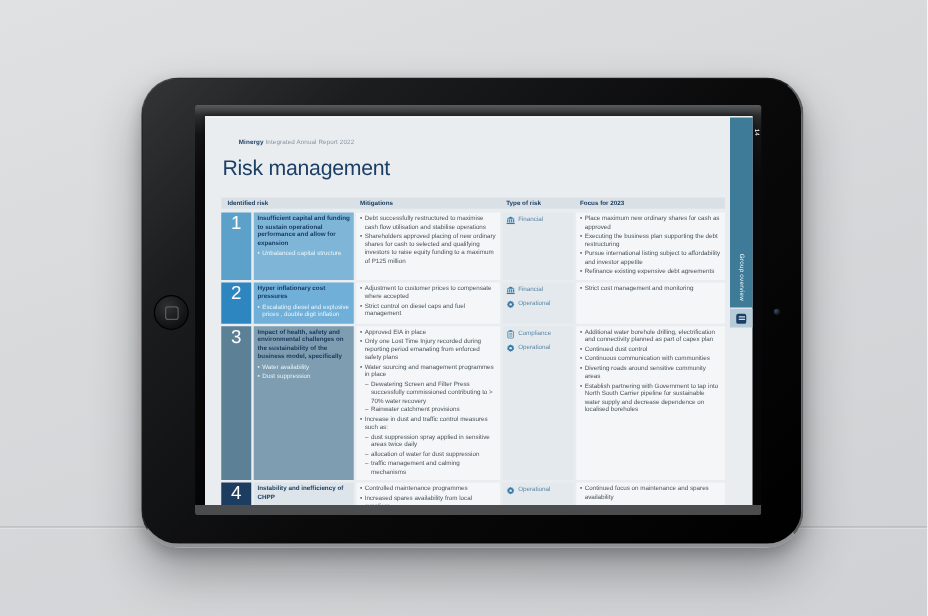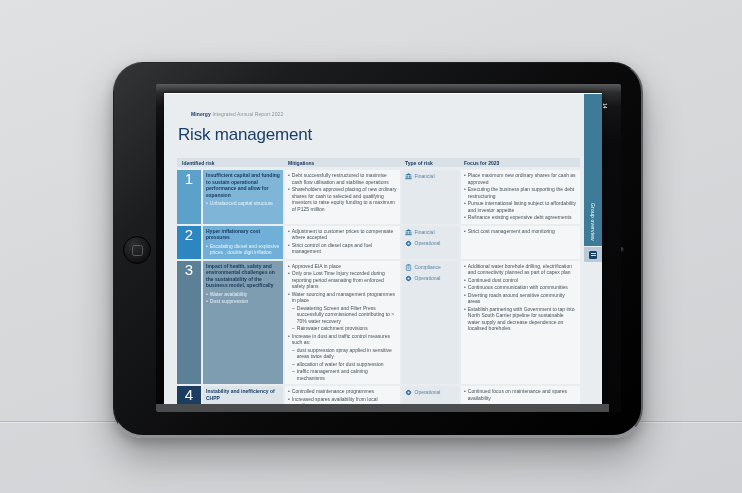--- a/index.html
+++ b/index.html
@@ -14,21 +14,21 @@
     border:1px solid rgba(255,255,255,.10);border-bottom:3px solid #909295;border-right:2px solid #5c5e60;
     box-shadow:0 20px 38px rgba(0,0,0,.30),0 5px 12px rgba(0,0,0,.22);}
   .home-button{position:absolute;left:9px;top:173px;width:26px;height:26px;border-radius:50%;
     background:radial-gradient(circle at 38% 32%,#303133,#121214 70%);border:1px solid #000;
     display:flex;align-items:center;justify-content:center;}
   .home-square{width:9px;height:9px;border:1px solid #5a5b5d;border-radius:2.5px;}
   .camera{position:absolute;left:505px;top:184px;width:5px;height:5px;border-radius:50%;
     background:radial-gradient(circle at 35% 35%,#3d4f63,#10161d 70%);}
   .screen{position:absolute;left:42px;top:21px;width:453px;height:328px;border-radius:2px;
     background:linear-gradient(180deg,#5a5b5d 0%,#2c2d2f 2.5%,#141416 7%,#0a0a0c 18%,#060607 100%);
-    overflow:hidden;padding-left:12px;}
+    overflow:hidden;}
   .under-strip{position:absolute;left:0;top:320px;width:453px;height:8px;background:#4b4c4e;}
   
   .doc-page{position:absolute;left:8px;top:9px;width:438px;height:311px;background:#e9edf0;
     border-top:1px solid #fbfdfe;box-sizing:border-box;box-shadow:0 0 5px rgba(0,0,0,.45);}
   .report-label{margin:17px 0 0 27px;font-size:5px;color:#8494a1;letter-spacing:.1px;}
   .report-label .brand{color:#1c3f66;font-weight:bold;}
   .page-title{margin:8px 0 0 14px;font-size:17px;font-weight:normal;color:#1c3f66;letter-spacing:-.2px;}
   
   .risk-table{position:absolute;left:13px;top:64px;width:403px;}
   .trow,.thead{display:flex;column-gap:2px;margin-bottom:2px;}

